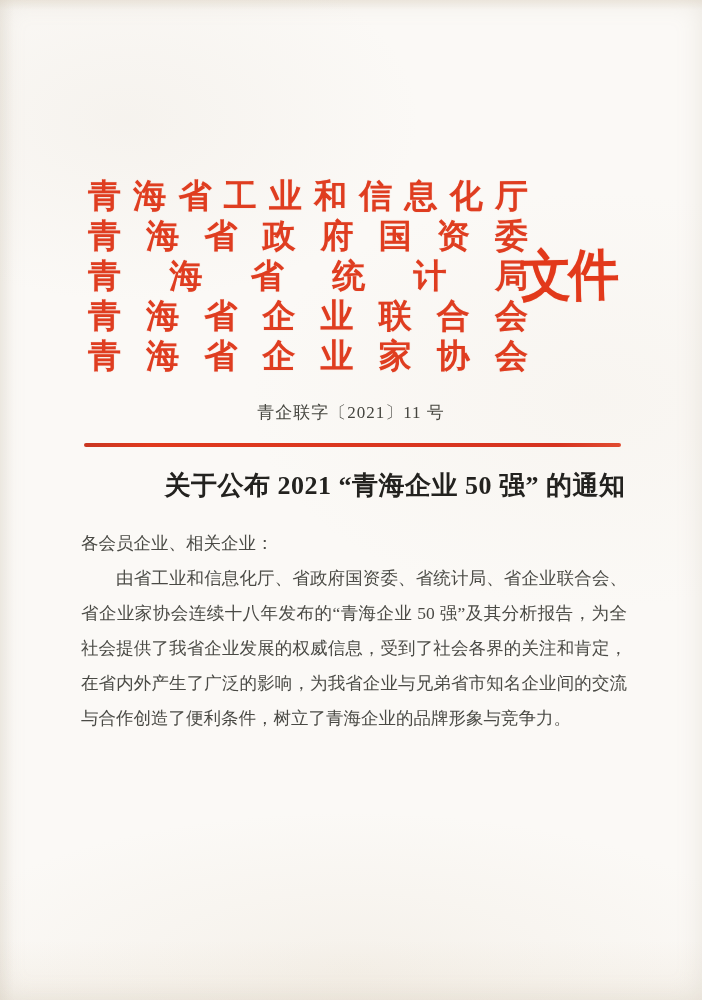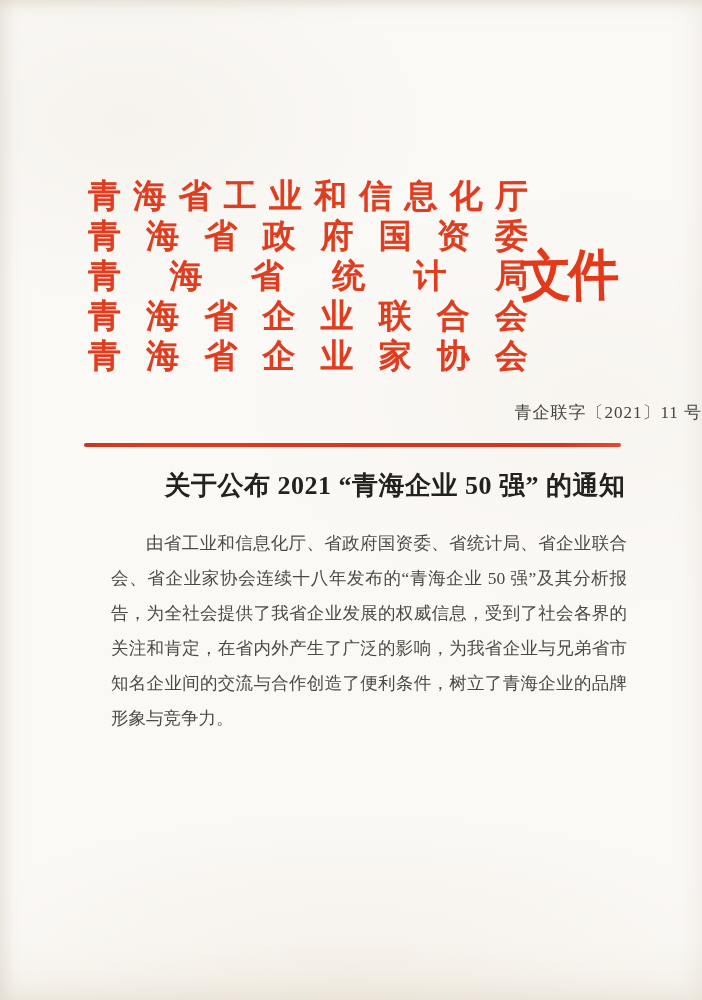--- a/index.html
+++ b/index.html
@@ -56,21 +56,21 @@
     transform-origin: left top;
     text-shadow: 0 0 1px rgba(226,57,27,0.4);
   }
 
   
   .doc-number {
     position: absolute;
     left: 0;
     top: 401px;
     width: 100%;
-    text-align: right;
+    text-align: center;
     font-size: 17px;
     letter-spacing: 1px;
     color: #45453f;
   }
 
   
   .red-rule {
     position: absolute;
     left: 84px;
     top: 443px;
@@ -103,21 +103,20 @@
     font-size: 17.5px;
     line-height: 35px;
     color: #4a4a45;
     text-align: justify;
   }
   .body-text p {
     margin: 0;
   }
   .body-text p.indent {
     text-indent: 2em;
-    margin-left: 30px;
   }
 </style>
 </head>
 <body>
 
 <div id="page">
 
   <div class="org-block">
     <div class="org-line char-justify">
         <span>青</span>
@@ -173,16 +172,17 @@
 
   <div class="doc-label">文件</div>
 
   <div class="doc-number">青企联字〔2021〕11 号</div>
 
   <div class="red-rule"></div>
 
   <div class="page-title">关于公布 2021 “青海企业 50 强” 的通知</div>
 
   <div class="body-text">
+    <p>各会员企业、相关企业：</p>
     <p class="indent">由省工业和信息化厅、省政府国资委、省统计局、省企业联合会、省企业家协会连续十八年发布的“青海企业 50 强”及其分析报告，为全社会提供了我省企业发展的权威信息，受到了社会各界的关注和肯定，在省内外产生了广泛的影响，为我省企业与兄弟省市知名企业间的交流与合作创造了便利条件，树立了青海企业的品牌形象与竞争力。</p>
   </div>
 
 </div>
 
 </body></html>

